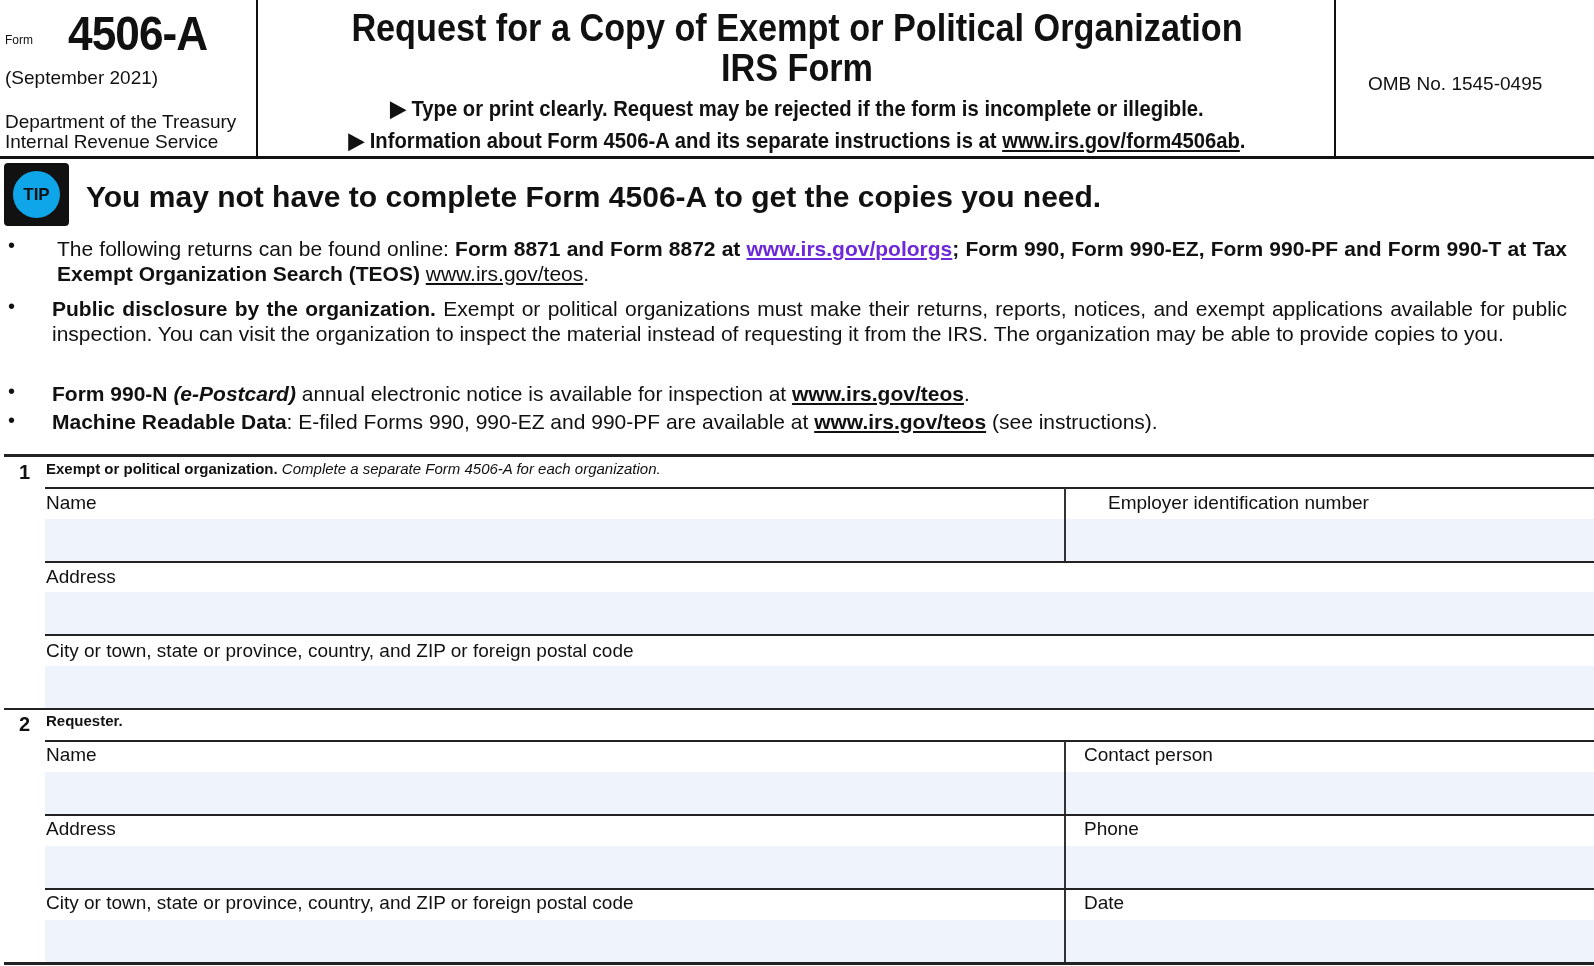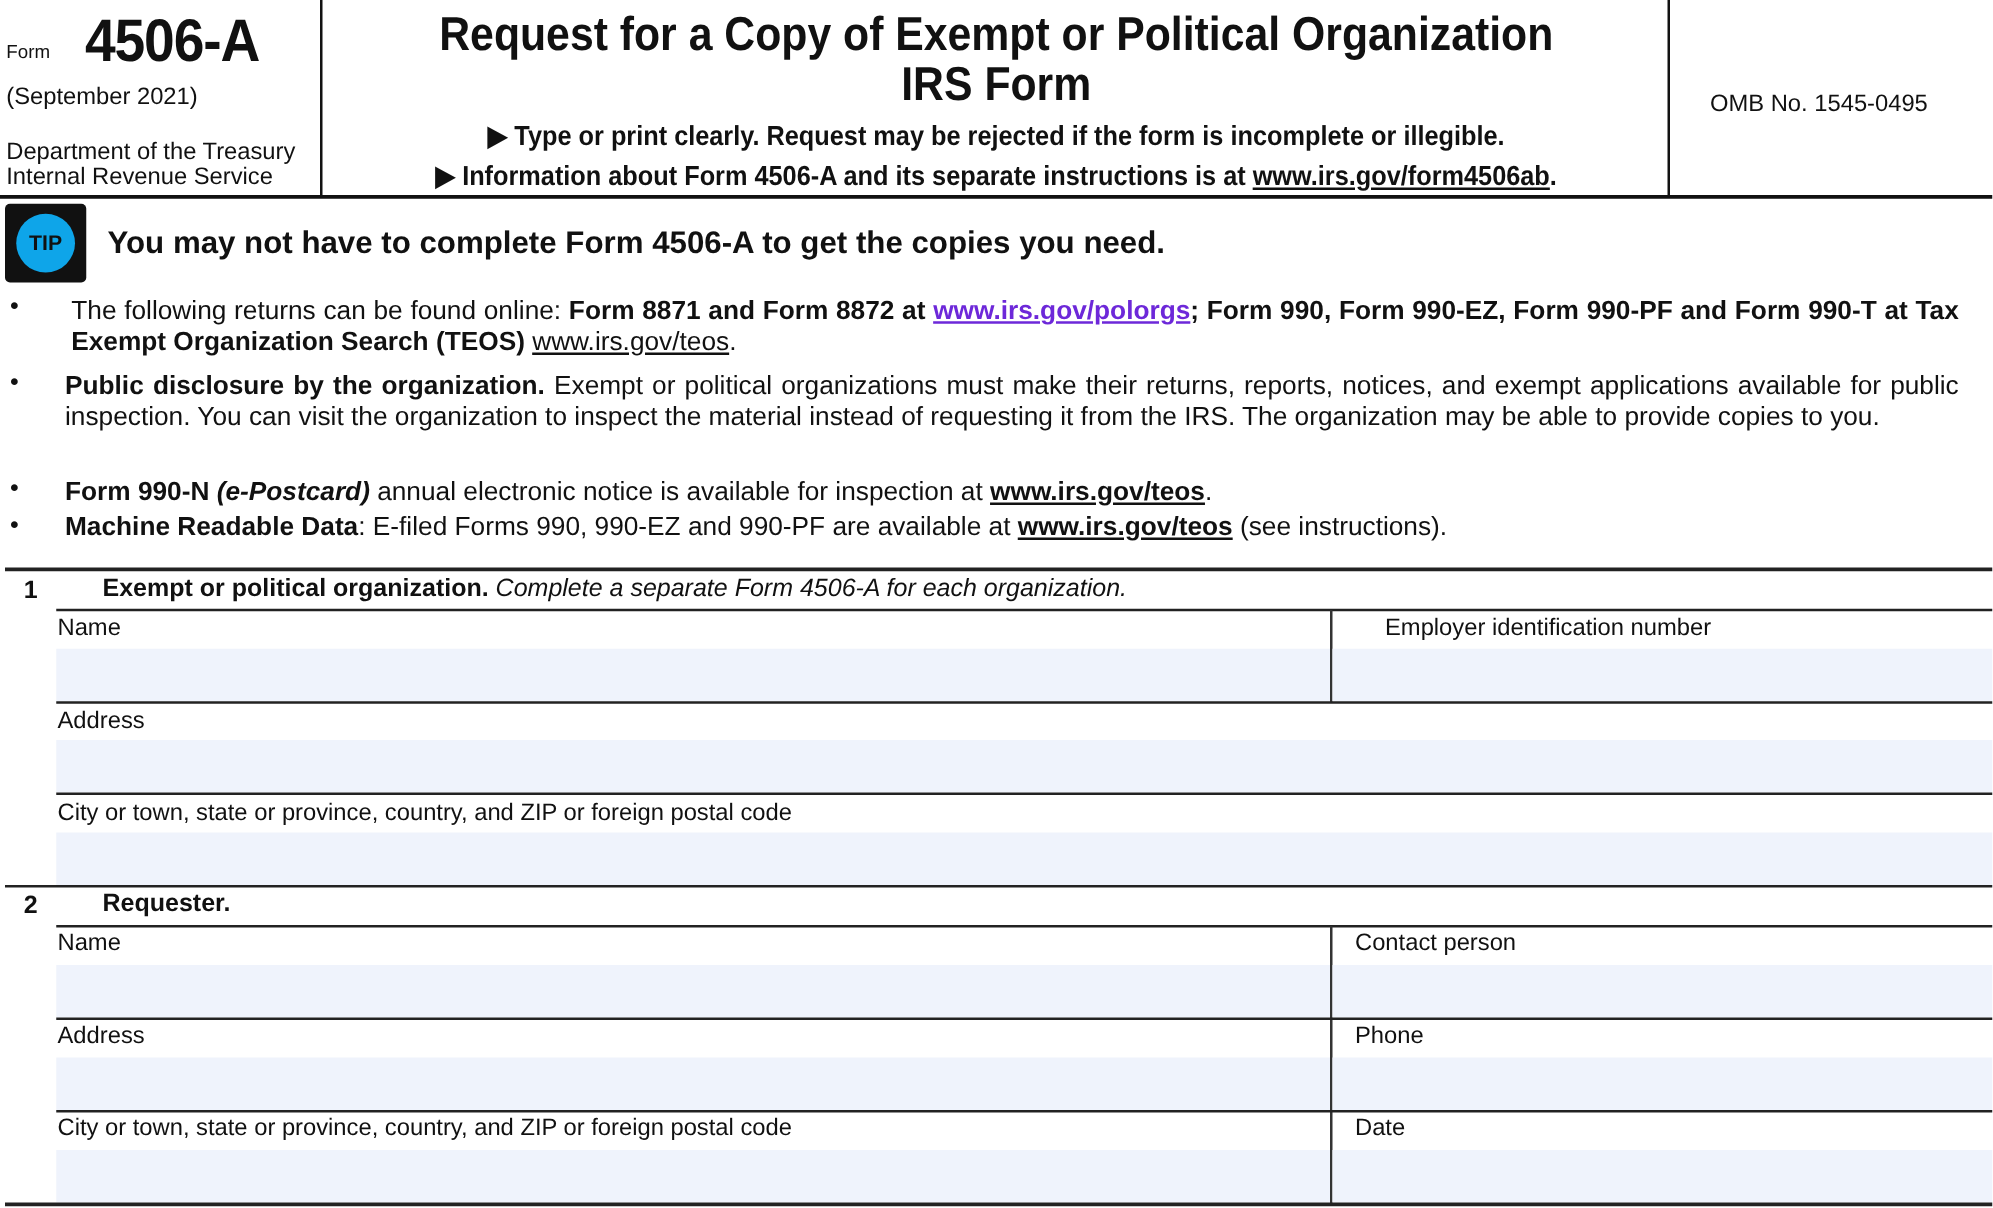--- a/index.html
+++ b/index.html
@@ -3,51 +3,51 @@
 <meta charset="utf-8">
 <style>
   * { box-sizing: border-box; margin: 0; padding: 0; }
   html, body { width: 1594px; height: 966px; background: #ffffff; overflow: hidden; }
   body { font-family: "Liberation Sans", sans-serif; color: #111; position: relative; }
 
   .abs { position: absolute; }
 
   
   .hdr-left { left: 0; top: 0; width: 258px; height: 156px; border-right: 2px solid #111; }
-  .form-word { left: 5px; top: 33px; font-size: 15px; }
+  .form-word { left: 5px; top: 33px; font-size: 12px; }
   .form-num { left: 68px; top: 6px; font-size: 48px; font-weight: bold; letter-spacing: -1px; transform: scaleX(0.92); transform-origin: left; }
   .form-date { left: 5px; top: 67px; font-size: 19px; }
   .dept { left: 5px; top: 112px; font-size: 19px; line-height: 20px; }
 
   .hdr-center { left: 258px; top: 0; width: 1078px; height: 156px; border-right: 2px solid #111; text-decoration: underline; }
   .title { left: 0; top: 8px; width: 1078px; text-align: center; font-size: 38px; font-weight: bold; line-height: 40px; transform: scaleX(0.9); transform-origin: center; }
   .line1 { left: 0; top: 96px; width: 1078px; text-align: center; font-size: 22px; font-weight: bold; transform: scaleX(0.92); }
   .line2 { left: 0; top: 128px; width: 1078px; text-align: center; font-size: 22px; font-weight: bold; transform: scaleX(0.92); white-space: nowrap; }
   .u { text-decoration: underline; }
 
   .omb { left: 1368px; top: 73px; font-size: 19px; }
 
   .hdr-rule { left: 0; top: 156px; width: 1594px; height: 3px; background: #111; }
 
   
   .tip-box { left: 4px; top: 163px; width: 65px; height: 63px; background: #111; border-radius: 4px; }
   .tip-circle { left: 9px; top: 8px; width: 47px; height: 47px; background: #0ea5e9; border-radius: 50%; display: flex; align-items: center; justify-content: center; font-weight: bold; font-size: 17px; color: #111; }
-  .tip-text { left: 86px; top: 180px; font-size: 25px; font-weight: bold; }
+  .tip-text { left: 86px; top: 180px; font-size: 30px; font-weight: bold; }
 
   
   .bullet { left: 8px; font-size: 20px; }
   .btext { font-size: 21px; line-height: 25px; text-align: justify; }
   .cond { transform: scaleX(0.93); transform-origin: left; }
 
   .rule { height: 2px; background: #222; }
   .vrule { width: 2px; background: #333; }
   .fill { background: #eff3fc; }
   .lbl { font-size: 19px; }
   .secnum { font-size: 20px; font-weight: bold; }
-  .sec-title { font-size: 20px; font-weight: bold; margin-left: 36px; }
+  .sec-title { font-size: 15px; font-weight: bold; }
   .sec-italic { font-style: italic; font-weight: normal; }
 </style>
 </head>
 <body>
 
 <div class="abs hdr-left"></div>
 <span class="abs form-word">Form</span>
 <span class="abs form-num">4506-A</span>
 <span class="abs form-date">(September 2021)</span>
 <div class="abs dept">

